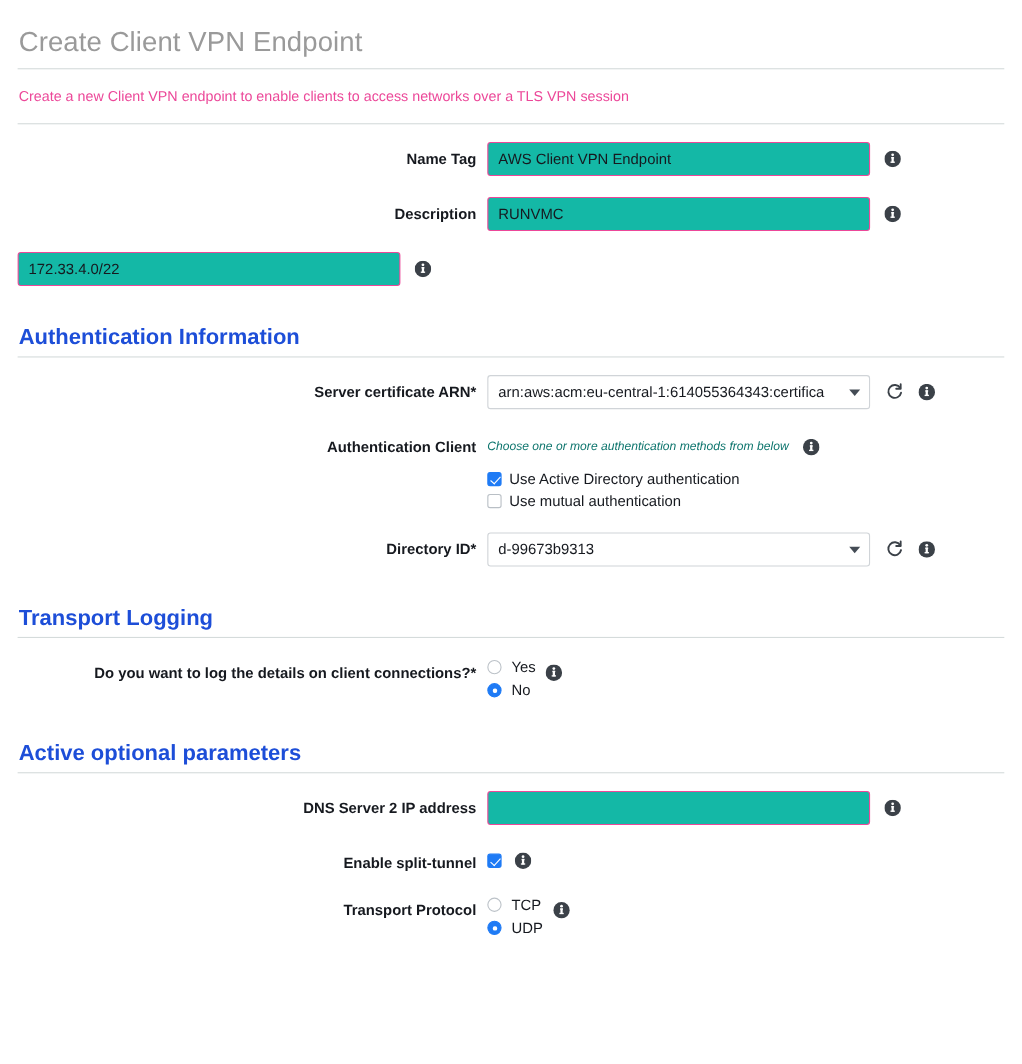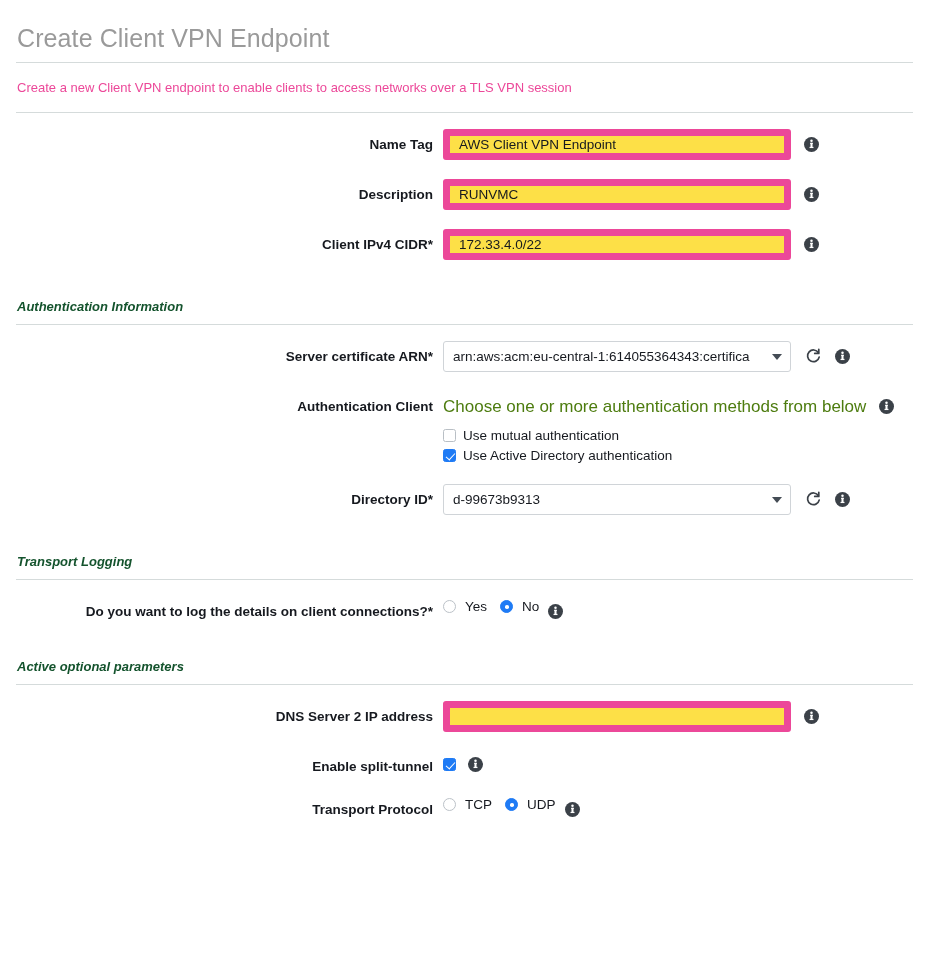--- a/index.html
+++ b/index.html
@@ -36,26 +36,25 @@
   }
   .subtitle {
     font-size: 13px;
     color: #ec4899;
     padding: 17px 1px 16px 1px;
     line-height: 16px;
   }
 
   
   .section-head {
-    font-size: 13px;
+    font-size: 20px;
     font-weight: bold;
-    color: #14532d;
+    color: #1d4ed8;
     padding: 19px 1px 8px 1px;
     line-height: 18px;
-    font-style: italic;
   }
 
   
   .form-area { padding-top: 16px; }
   .row {
     display: flex;
     align-items: flex-start;
     margin-bottom: 19px;
   }
   .row .label {
@@ -72,23 +71,23 @@
   .row .control {
     flex: 1 1 auto;
     display: flex;
     align-items: flex-start;
   }
 
   
   .textinput {
     width: 348px;
     height: 31px;
-    border: 7px solid #ec4899;
+    border: 1px solid #ec4899;
     border-radius: 3px;
-    background: #fde047;
+    background: #14b8a6;
     font-family: "Liberation Sans", sans-serif;
     font-size: 13.5px;
     color: #16191f;
     padding: 0 9px;
     outline: none;
   }
   .textinput::placeholder { color: #aab7b8; }
 
   
   .selectwrap {
@@ -188,29 +187,30 @@
     border: 1px solid #1f7bf5;
   }
   .rb.on::after {
     content: "";
     position: absolute;
     left: 4px; top: 4px;
     width: 3.5px; height: 3.5px;
     border-radius: 50%;
     background: #fff;
   }
-  .radio-group { display: flex; flex-direction: row; gap: 13px; }
+  .radio-group { display: flex; flex-direction: column; }
   .rbrow { display: flex; align-items: center; height: 21px; }
   .rb-label { font-size: 13.5px; color: #16191f; }
 
   .helper-text {
-    font-size: 17px;
-    color: #4d7c0f;
+    font-size: 11px;
+    color: #0f766e;
     padding-top: 7px;
     line-height: 17px;
+    font-style: italic;
   }
   .auth-checks { margin: 0 0 7px 0; }
   .row.auth-checks-row { margin-bottom: 10px; }
   .row.tight { margin-bottom: 12px; }
 </style>
 </head>
 <body>
 
 <div class="page">
 
@@ -247,21 +247,20 @@
               <circle cx="8" cy="4" r="1.35" fill="#fff"></circle>
               <rect x="6.6" y="6.2" width="2.8" height="1.3" fill="#fff"></rect>
               <rect x="6.9" y="6.2" width="2.2" height="5.4" fill="#fff"></rect>
               <rect x="5.9" y="10.5" width="4.2" height="1.3" fill="#fff"></rect>
             </svg>
         </span>
       </div>
     </div>
 
     <div class="row">
-      <div class="label">Client IPv4 CIDR*</div>
       <div class="control">
         <input class="textinput" type="text" value="172.33.4.0/22" style="">
         <span class="icon-info">
           <svg viewBox="0 0 16 16" width="15" height="15">
               <circle cx="8" cy="8" r="8" fill="#3b4148"></circle>
               <circle cx="8" cy="4" r="1.35" fill="#fff"></circle>
               <rect x="6.6" y="6.2" width="2.8" height="1.3" fill="#fff"></rect>
               <rect x="6.9" y="6.2" width="2.2" height="5.4" fill="#fff"></rect>
               <rect x="5.9" y="10.5" width="4.2" height="1.3" fill="#fff"></rect>
             </svg>
@@ -315,26 +314,26 @@
             </svg>
         </span>
       </div>
     </div>
 
     <div class="row auth-checks-row">
       <div class="label"></div>
       <div class="control">
         <div class="auth-checks">
           <div class="cbrow">
+            <span class="cb on"></span>
+            <span class="cb-label">Use Active Directory authentication</span>
+          </div>
+          <div class="cbrow">
             <span class="cb off"></span>
             <span class="cb-label">Use mutual authentication</span>
-          </div>
-          <div class="cbrow">
-            <span class="cb on"></span>
-            <span class="cb-label">Use Active Directory authentication</span>
           </div>
         </div>
       </div>
     </div>
 
     <div class="row">
       <div class="label">Directory ID*</div>
       <div class="control">
         <div class="selectwrap">
           <div class="selectbox">d-99673b9313</div>

